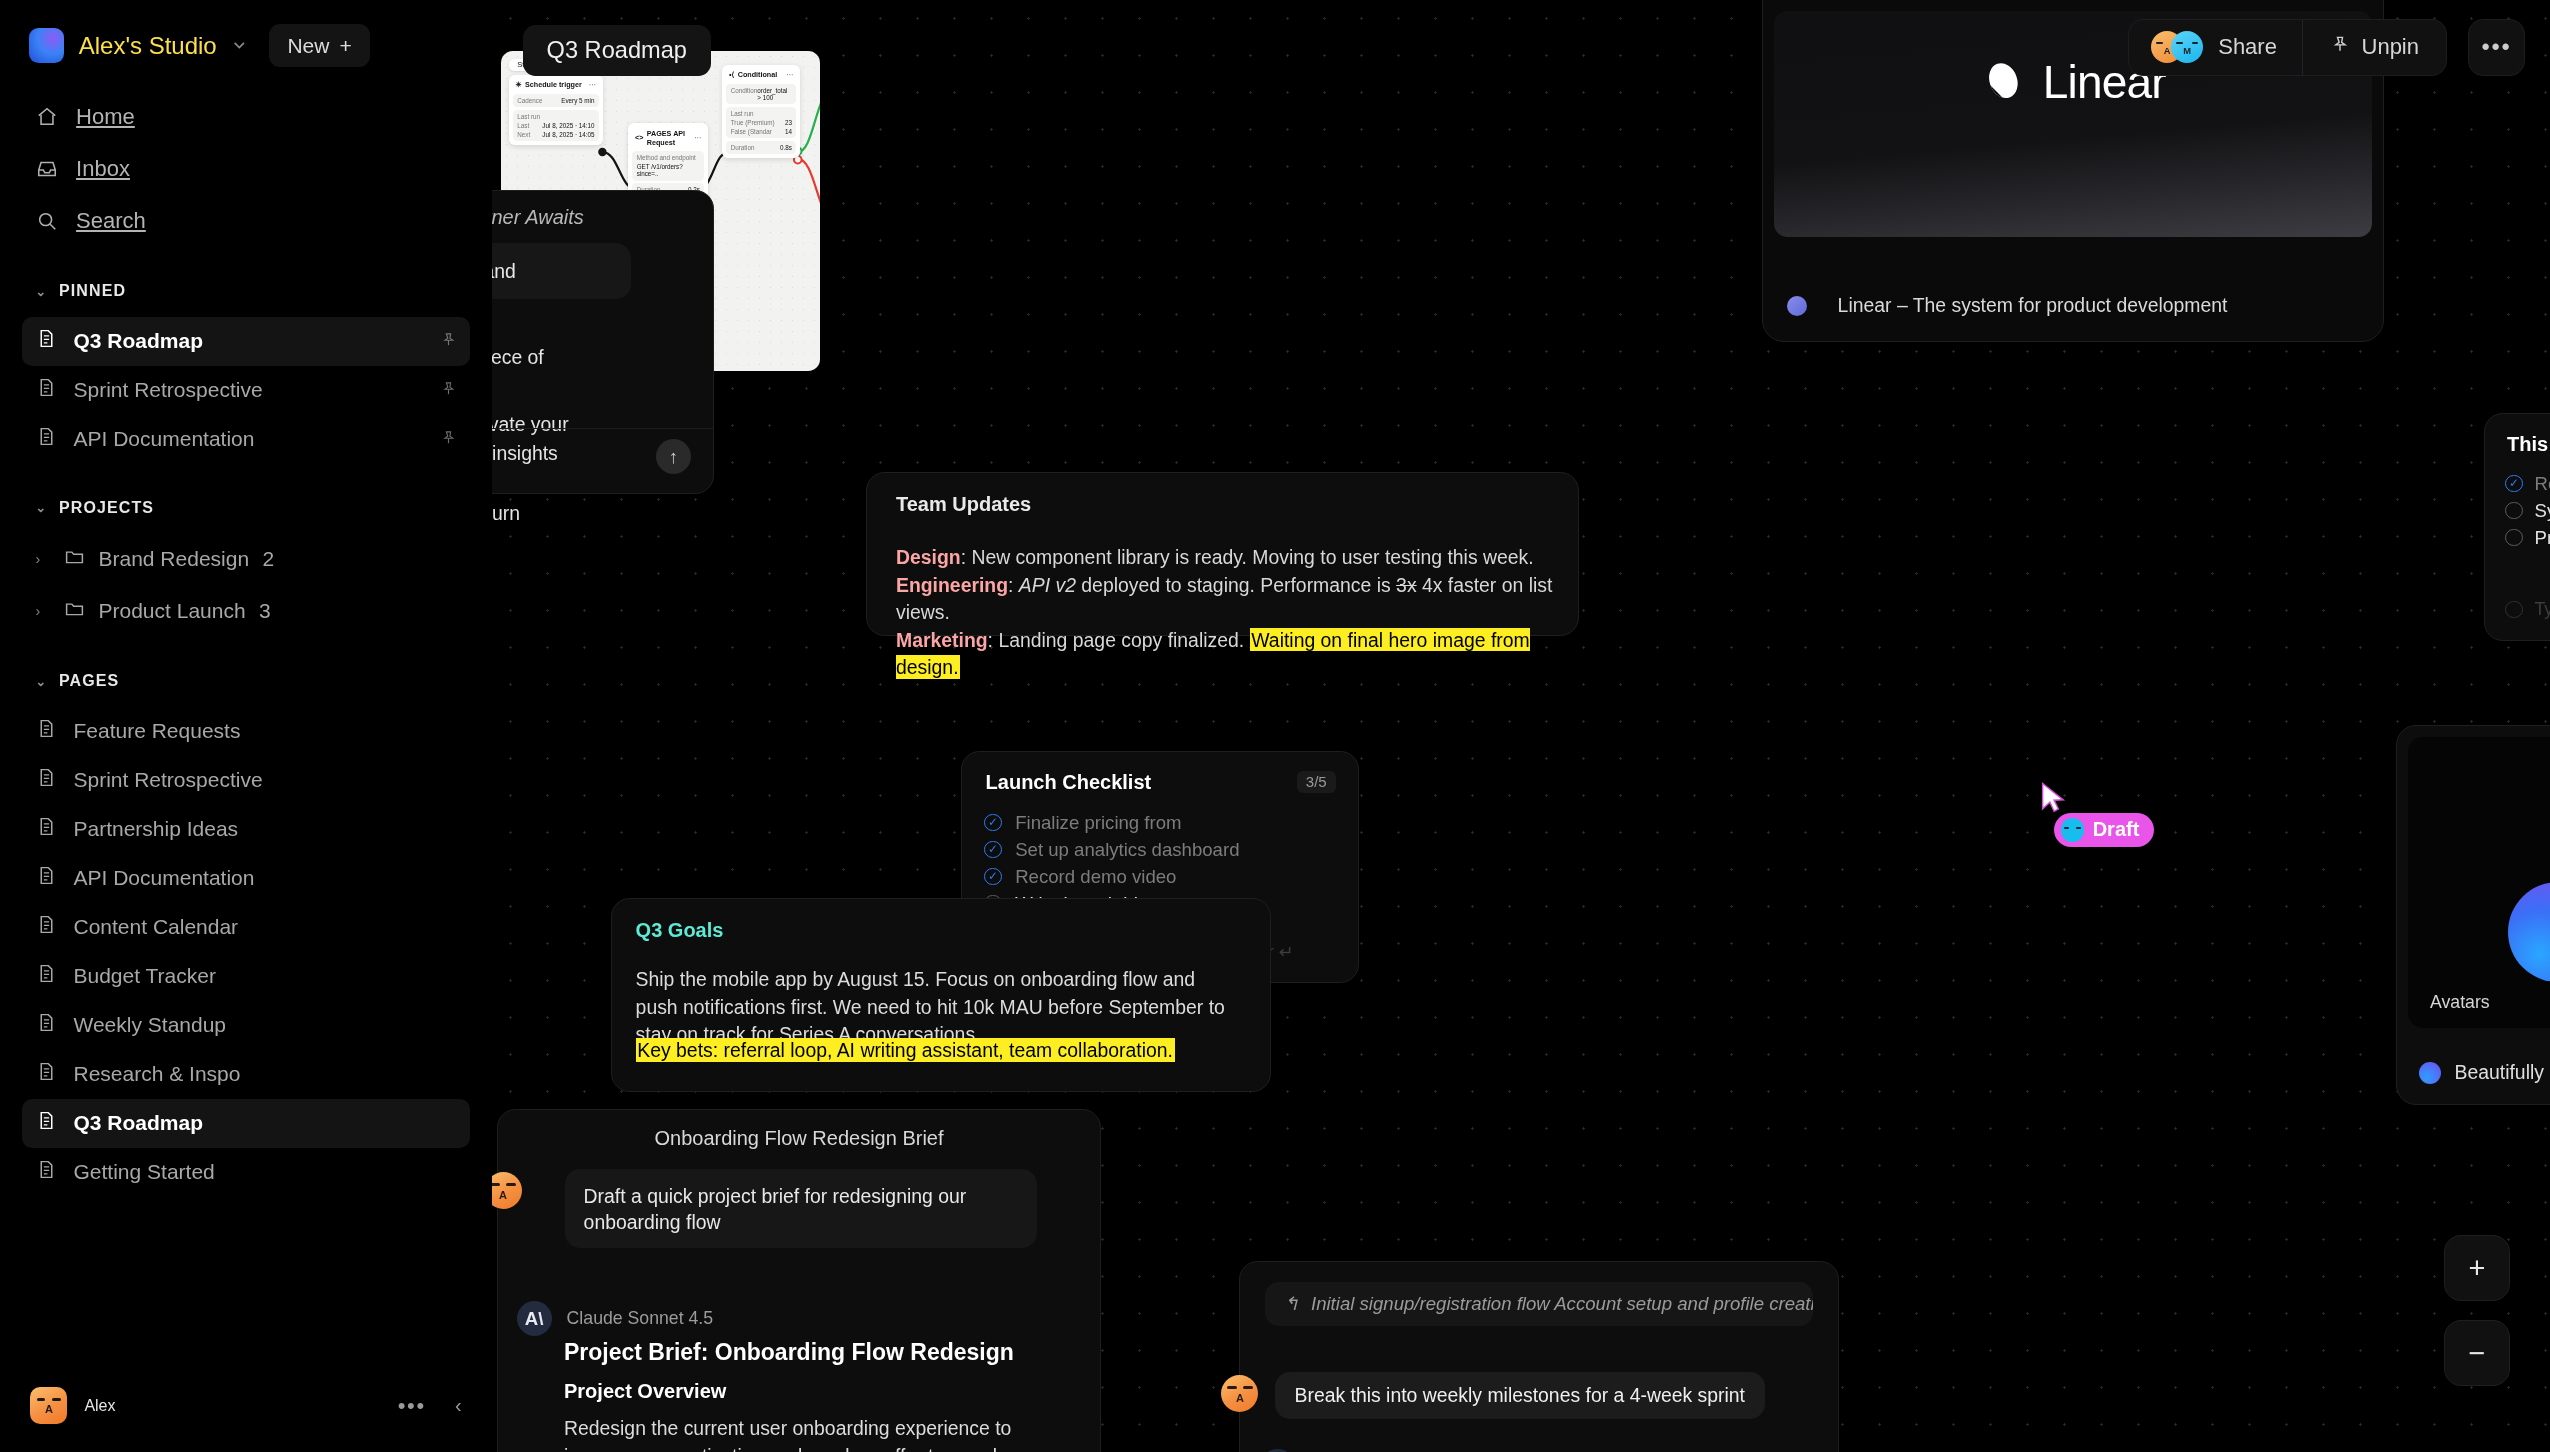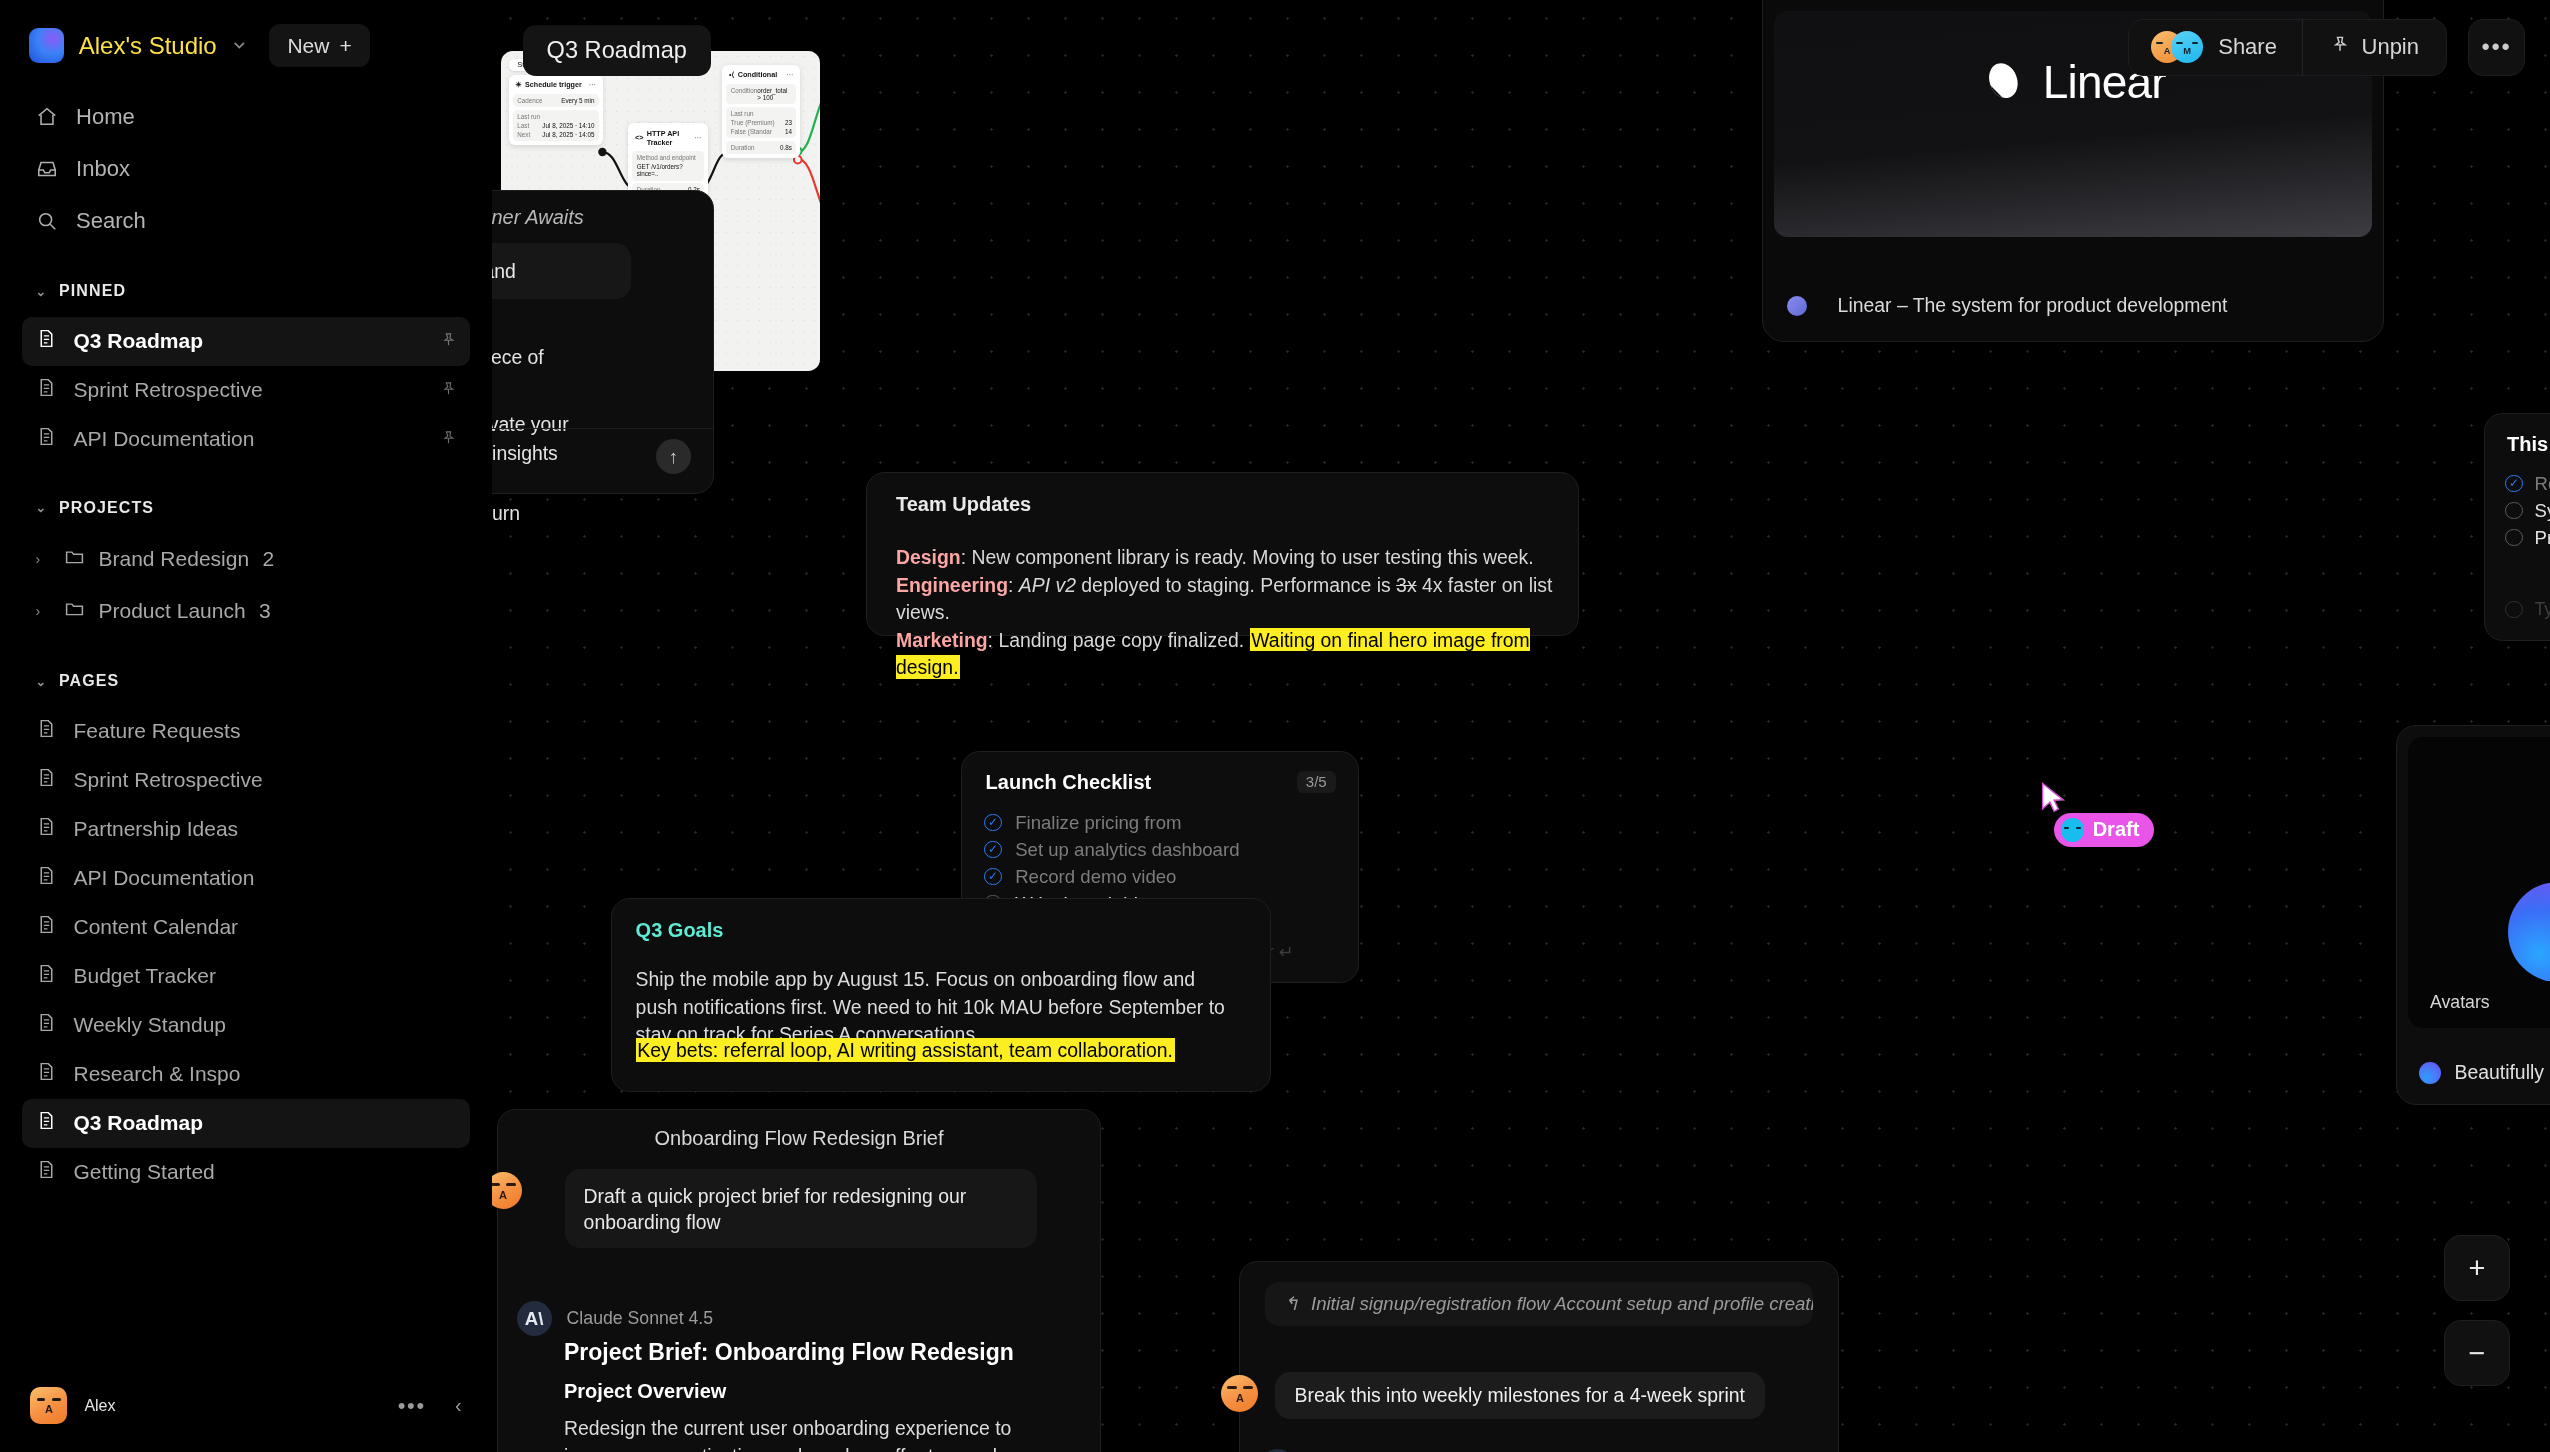--- a/index.html
+++ b/index.html
@@ -26,21 +26,21 @@
   .ws-caret { margin-left: 13.5px; color: #8a8a8a; font-size: 15px; display:flex; align-items:center;}
   .new-btn {
     margin-left: 20px; background: #141414; border-radius: 11px;
     padding: 9.3px 18.6px; display: flex; align-items: center; gap: 10px;
     color: #dcdcdc; font-size: 21px; white-space: nowrap;
   }
 
   .nav-item {
     display: flex; align-items: center; gap: 17px;
     height: 52px; padding: 0 13.5px; border-radius: 10px;
-    color: #b4b4b4; font-size: 22px; cursor: pointer;
+    color: #b4b4b4; font-size: 22px; cursor: pointer; text-decoration: underline;
   }
   .nav-item .ico { width: 23.6px; height: 23.6px; flex: none; display:flex; align-items:center; justify-content:center; }
   .nav-item .ico svg { width: 22px; height: 22px; stroke: #b0b0b0; fill: none; stroke-width: 1.7; }
 
   .sec-head {
     display: flex; align-items: center; gap: 11.8px;
     height: 51px; padding: 0 13.5px; margin-top: 18.6px;
     color: #e8e8e8; font-size: 16px; font-weight: 700; letter-spacing: 1.1px;
   }
   .sec-head .chev { color: #909090; font-size: 12.7px; }
@@ -546,21 +546,21 @@
           <div style="display:flex;margin-top:1.7px">
               <span>Next</span>
               <span style="margin-left:auto;color:#111">Jul 8, 2025 · 14:05</span>
             </div>
         </div>
       </div>
 
       <div style="position:absolute;left:127px;top:72px;width:80px;background:#fff;border-radius:5.9px;padding:4.2px;box-shadow:0 1.7px 5px rgba(0,0,0,.12)">
         <div style="display:flex;align-items:center;gap:3.4px;padding:1.7px 2.5px 4.2px 2.5px;font-size:7.2px;color:#111;font-weight:600">
           <span>&lt;&gt;</span>
-          <span>HTTP API Tracker</span>
+          <span>PAGES API Request</span>
           <span style="margin-left:auto;color:#9a9a9a">···</span>
         </div>
         <div style="background:#f3f3f2;border-radius:4.2px;padding:3.4px 4.2px;font-size:6.3px;color:#767676;margin-bottom:2.5px">
           <div>Method and endpoint</div>
           <div style="color:#111;margin-top:1.7px">GET /v1/orders?since=..</div>
         </div>
         <div style="background:#f3f3f2;border-radius:4.2px;padding:3.4px 4.2px;display:flex;font-size:6.3px;color:#767676">
           <span>Duration</span>
           <span style="margin-left:auto;color:#111">0.2s</span>
         </div>

